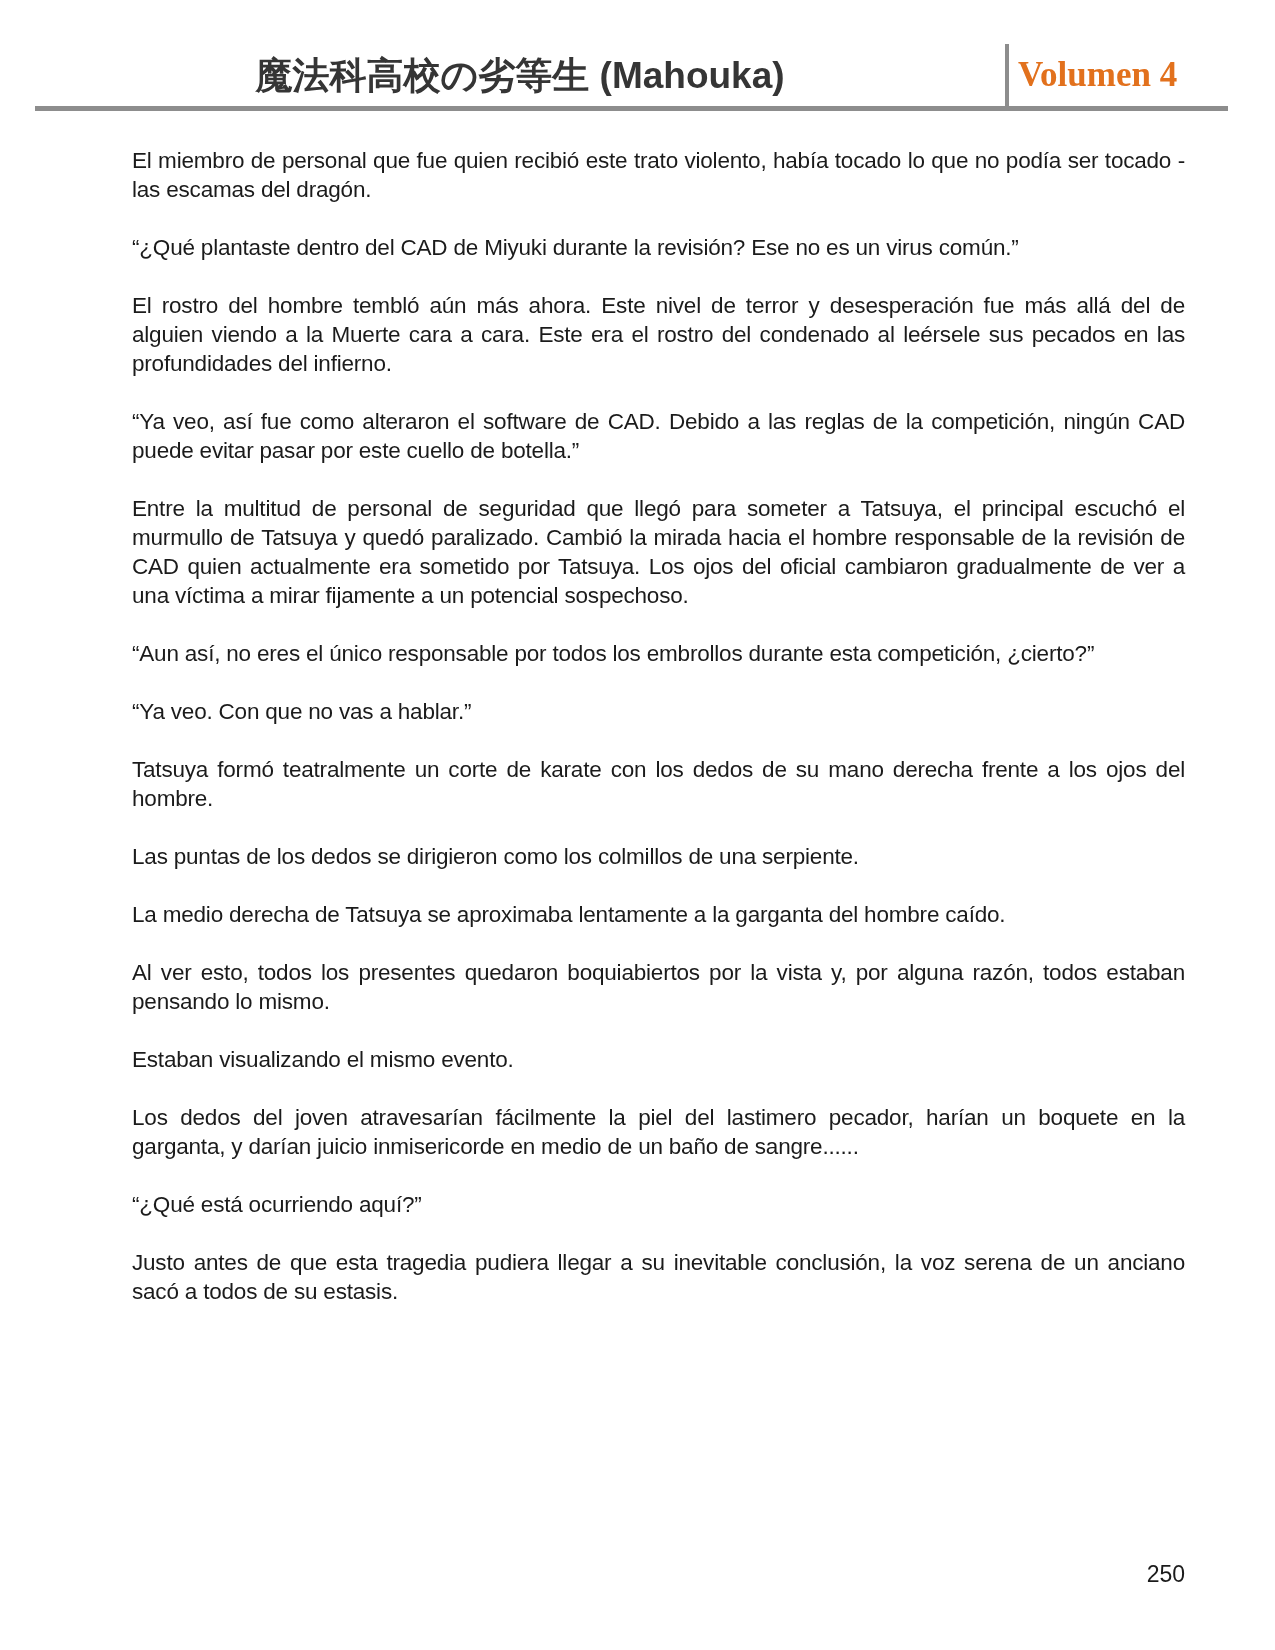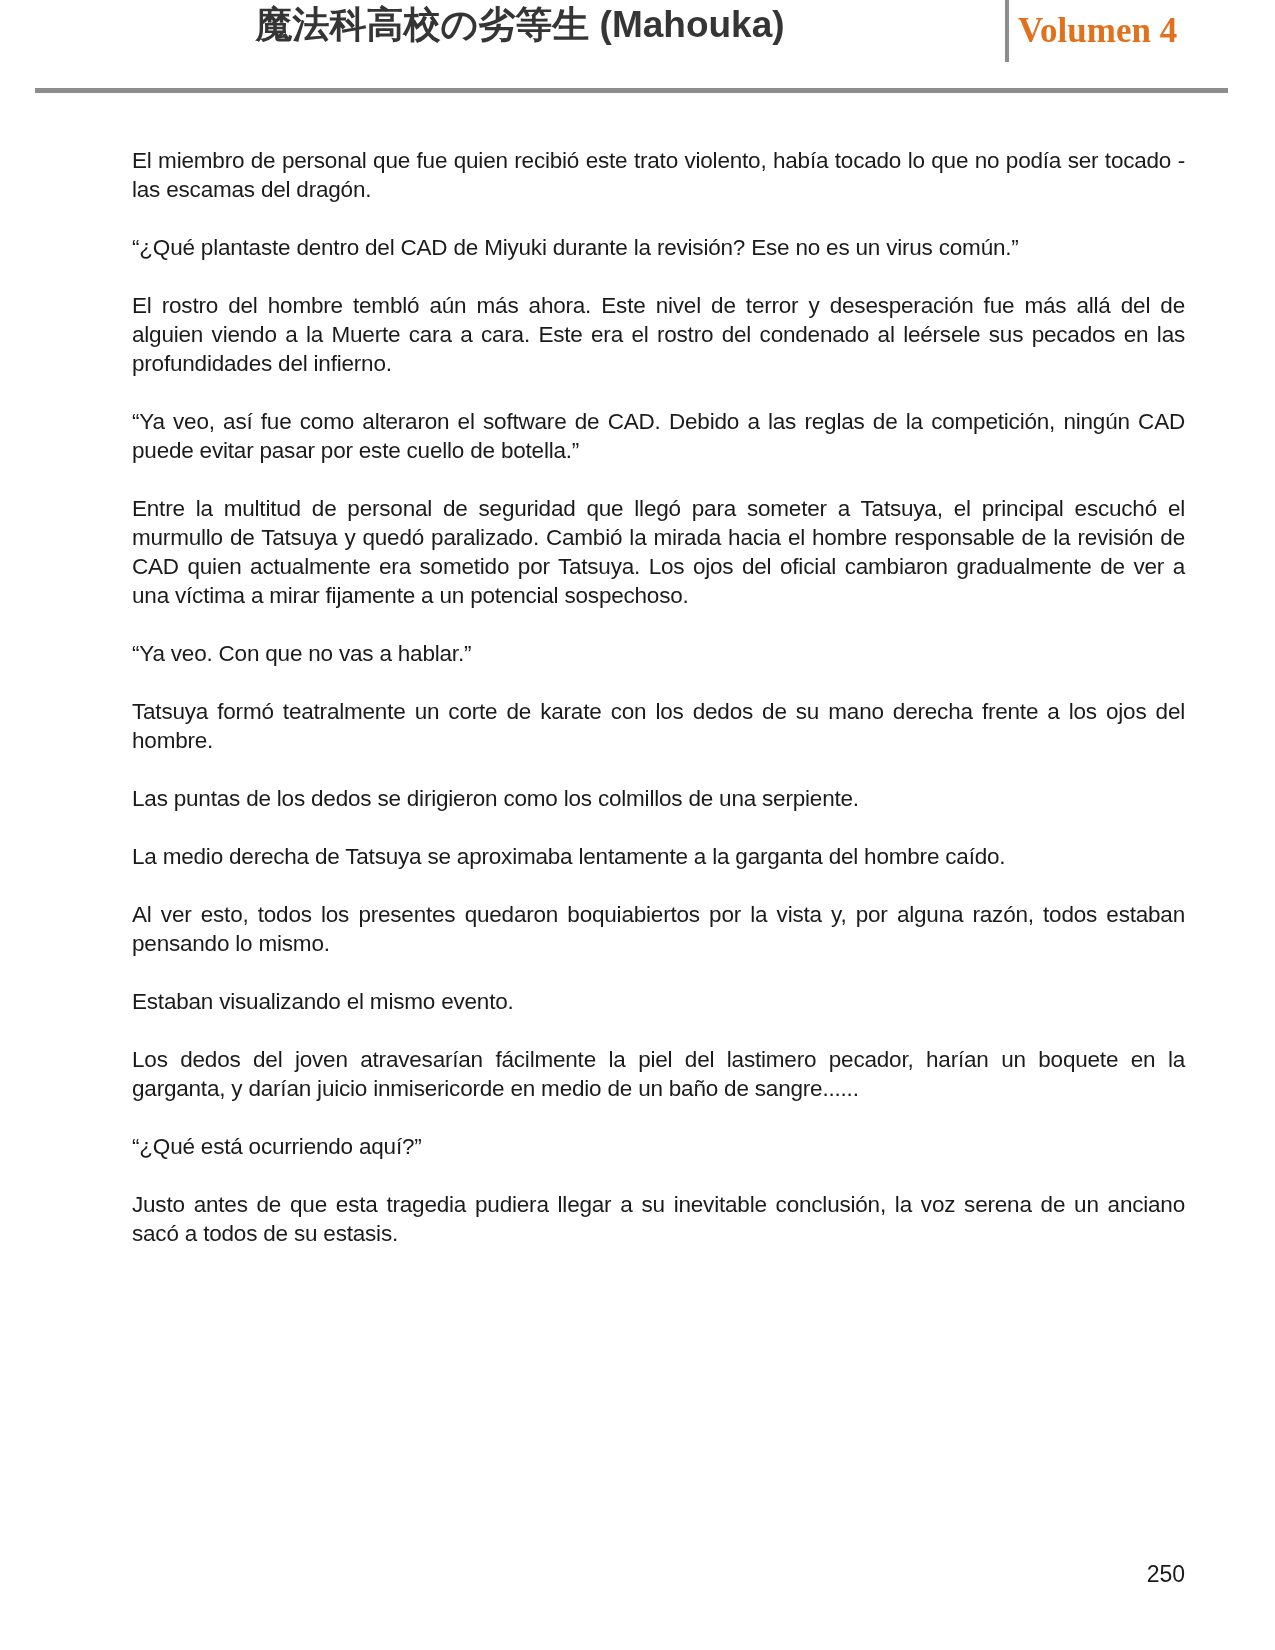--- a/index.html
+++ b/index.html
@@ -13,23 +13,23 @@
     font-family: "Liberation Sans", sans-serif;
     overflow: hidden;
   }
 
   
   .header {
     position: absolute;
     top: 0;
     left: 35px;
     right: 47px;
-    height: 93px;
+    height: 111px;
     display: flex;
-    align-items: flex-start;
+    align-items: flex-end;
     border-bottom: 5px solid #8d8d8d;
   }
   .header-title-cell {
     flex: 1;
     text-align: center;
     padding-bottom: 5px;
   }
   .header-title {
     font-size: 37px;
     font-weight: bold;
@@ -92,20 +92,21 @@
       <span class="header-volume">Volumen 4</span>
     </div>
   </div>
 
   <div class="body-text">
     <p class="para">El miembro de personal que fue quien recibió este trato violento, había tocado lo que no podía ser tocado - las escamas del dragón.</p>
     <p class="para">“¿Qué plantaste dentro del CAD de Miyuki durante la revisión? Ese no es un virus común.”</p>
     <p class="para">El rostro del hombre tembló aún más ahora. Este nivel de terror y desesperación fue más allá del de alguien viendo a la Muerte cara a cara. Este era el rostro del condenado al leérsele sus pecados en las profundidades del infierno.</p>
     <p class="para">“Ya veo, así fue como alteraron el software de CAD. Debido a las reglas de la competición, ningún CAD puede evitar pasar por este cuello de botella.”</p>
     <p class="para">Entre la multitud de personal de seguridad que llegó para someter a Tatsuya, el principal escuchó el murmullo de Tatsuya y quedó paralizado. Cambió la mirada hacia el hombre responsable de la revisión de CAD quien actualmente era sometido por Tatsuya. Los ojos del oficial cambiaron gradualmente de ver a una víctima a mirar fijamente a un potencial sospechoso.</p>
+    <p class="para">“Aun así, no eres el único responsable por todos los embrollos durante esta competición, ¿cierto?”</p>
     <p class="para">“Ya veo. Con que no vas a hablar.”</p>
     <p class="para">Tatsuya formó teatralmente un corte de karate con los dedos de su mano derecha frente a los ojos del hombre.</p>
     <p class="para">Las puntas de los dedos se dirigieron como los colmillos de una serpiente.</p>
     <p class="para">La medio derecha de Tatsuya se aproximaba lentamente a la garganta del hombre caído.</p>
     <p class="para">Al ver esto, todos los presentes quedaron boquiabiertos por la vista y, por alguna razón, todos estaban pensando lo mismo.</p>
     <p class="para">Estaban visualizando el mismo evento.</p>
     <p class="para">Los dedos del joven atravesarían fácilmente la piel del lastimero pecador, harían un boquete en la garganta, y darían juicio inmisericorde en medio de un baño de sangre......</p>
     <p class="para">“¿Qué está ocurriendo aquí?”</p>
     <p class="para">Justo antes de que esta tragedia pudiera llegar a su inevitable conclusión, la voz serena de un anciano sacó a todos de su estasis.</p>
   </div>

